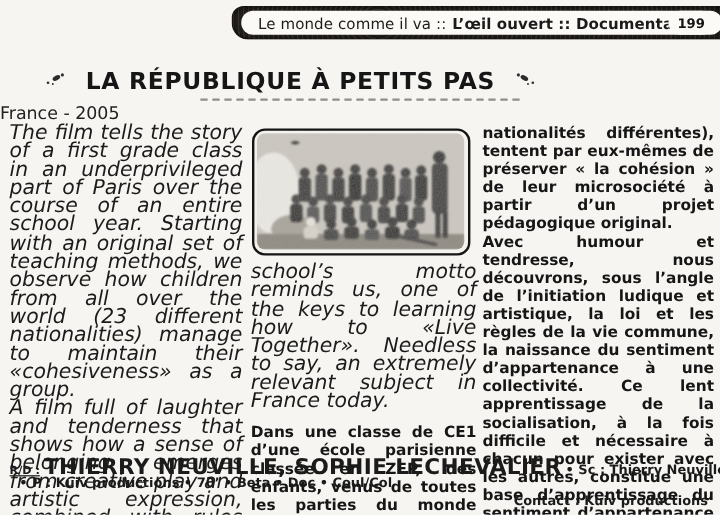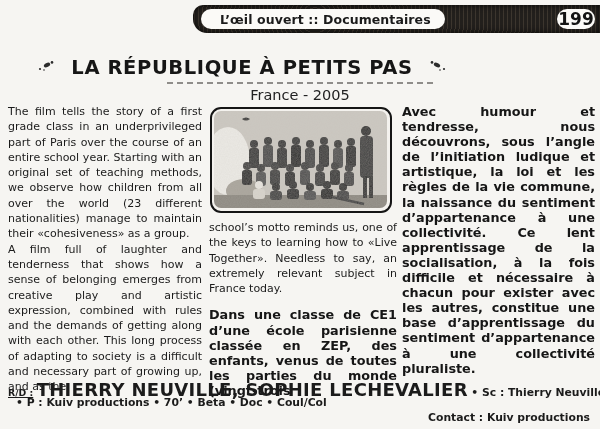--- a/index.html
+++ b/index.html
@@ -21,46 +21,46 @@
     position:absolute;top:9px;left:201px;height:20px;
     background:#fbfaf7;border-radius:11px;
     display:flex;align-items:center;white-space:nowrap;
     padding:0 14px;font-size:12.5px;letter-spacing:.1px;
   }
   .banner-pill .bold{font-weight:bold;margin-left:5px;}
   .page-badge{
     position:absolute;top:9px;right:5px;width:38px;height:20px;
     background:#fbfaf7;border-radius:10px;
     display:flex;align-items:center;justify-content:center;
-    font-weight:bold;font-size:17px;color:#141414;
+    font-weight:bold;font-size:11px;color:#141414;
   }
   
   .title-row{
     position:absolute;top:56px;left:0;width:484px;
     display:flex;justify-content:center;align-items:center;gap:16px;
   }
   .doc-title{
     font-size:19.5px;font-weight:bold;letter-spacing:.6px;color:#161616;
     white-space:nowrap;
   }
   .title-dash{
     position:absolute;top:82px;left:167px;width:266px;height:0;
     border-bottom:2px dashed #8f8d8a;
   }
   .subtitle{
-    position:absolute;top:87px;left:0;width:600px;text-align:center;
+    position:absolute;top:87px;left:0;width:600px;
     font-size:14.5px;color:#222;
   }
   
   .col{position:absolute;top:104px;text-align:justify;}
   .col p{margin:0;}
   .col-left{left:8px;width:194px;}
   .col-mid{left:209px;width:188px;}
   .col-right{left:402px;width:193px;}
-  .eng{font-size:11px;line-height:15.3px;font-weight:500;}
+  .eng{font-style:italic;font-size:17px;line-height:15.3px;font-weight:500;}
   .fr{font-size:12.8px;line-height:15.1px;font-weight:600;color:#161616;}
   .gap{height:11px;}
   
   .photo-frame{
     width:182px;height:106px;margin:3px 0 7px 1px;
     border:2.5px solid #151515;border-radius:11px;
     background:#f4f2ee;padding:2px;box-sizing:border-box;
   }
   .photo-frame svg{display:block;border-radius:7px;}
   
@@ -69,20 +69,21 @@
   .credits .names{font-size:18px;font-weight:bold;letter-spacing:.3px;text-align:right;}
   .credits .rest{font-weight:600;}
   .credits-line2{position:absolute;left:16px;top:396px;font-size:10.8px;font-weight:600;white-space:nowrap;}
   .contact{position:absolute;right:10px;top:411px;font-size:10.8px;font-weight:600;}
 </style>
 </head>
 <body>
 
 <div class="banner"></div>
 <div class="banner-pill">
+  <span>Le monde comme il va ::</span>
   <span class="bold">L’œil ouvert :: Documentaires</span>
 </div>
 <div class="page-badge">199</div>
 
 <div class="title-row">
   <span>
     <svg width="17" height="14" viewBox="0 0 17 14">
         <g fill="#2c2c2c">
           <circle cx="2" cy="10" r="1.1"></circle>
           <ellipse cx="9" cy="6" rx="3.4" ry="2" transform="rotate(-28 9 6)"></ellipse>
@@ -193,20 +194,21 @@
         </g>
       </g>
     </svg>
   </div>
   <p class="eng">school’s motto reminds us, one of the keys to learning how to «Live Together». Needless to say, an extremely relevant subject in France today.</p>
   <div class="gap"></div>
   <p class="fr">Dans une classe de CE1 d’une école parisienne classée en ZEP, des enfants, venus de toutes les parties du monde (vingt-trois</p>
 </div>
 
 <div class="col col-right">
+  <p class="fr">nationalités différentes), tentent par eux-mêmes de préserver « la cohésion » de leur microsociété à partir d’un projet pédagogique original.</p>
   <p class="fr">Avec humour et tendresse, nous découvrons, sous l’angle de l’initiation ludique et artistique, la loi et les règles de la vie commune, la naissance du sentiment d’appartenance à une collectivité. Ce lent apprentissage de la socialisation, à la fois difficile et nécessaire à chacun pour exister avec les autres, constitue une base d’apprentissage du sentiment d’appartenance à une collectivité pluraliste.</p>
 </div>
 
 <div class="credits">
   <span class="lbl">R/D :</span>
   <span class="names">THIERRY NEUVILLE, SOPHIE LECHEVALIER</span>
   <span class="rest"> • Sc : Thierry Neuville, Sophie Lechevalier • M/Ed : Françoise Bernard • Mus : Richard Bois</span>
 </div>
 <div class="credits-line2">• P : Kuiv productions • 70’ • Beta • Doc • Coul/Col</div>
 <div class="contact">Contact : Kuiv productions</div>

